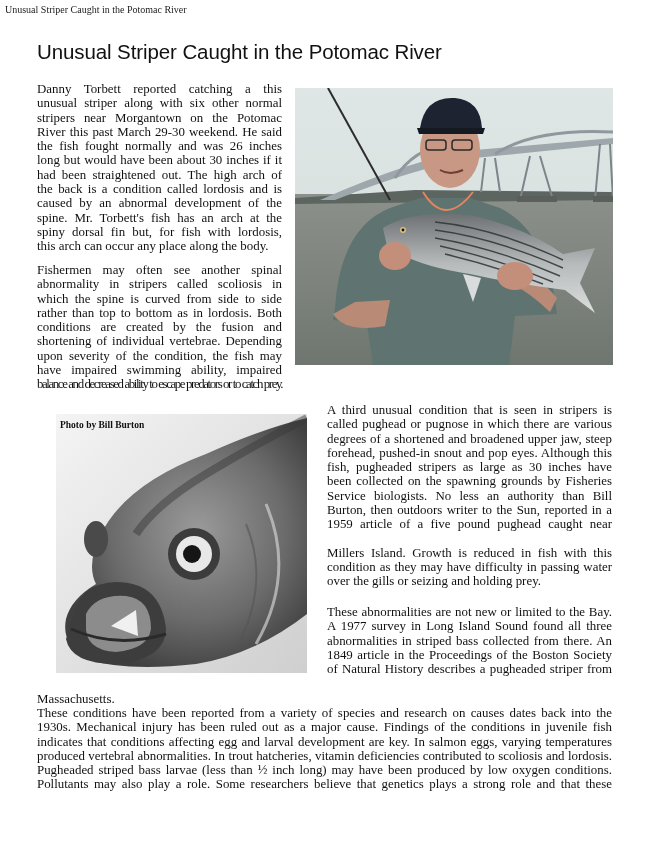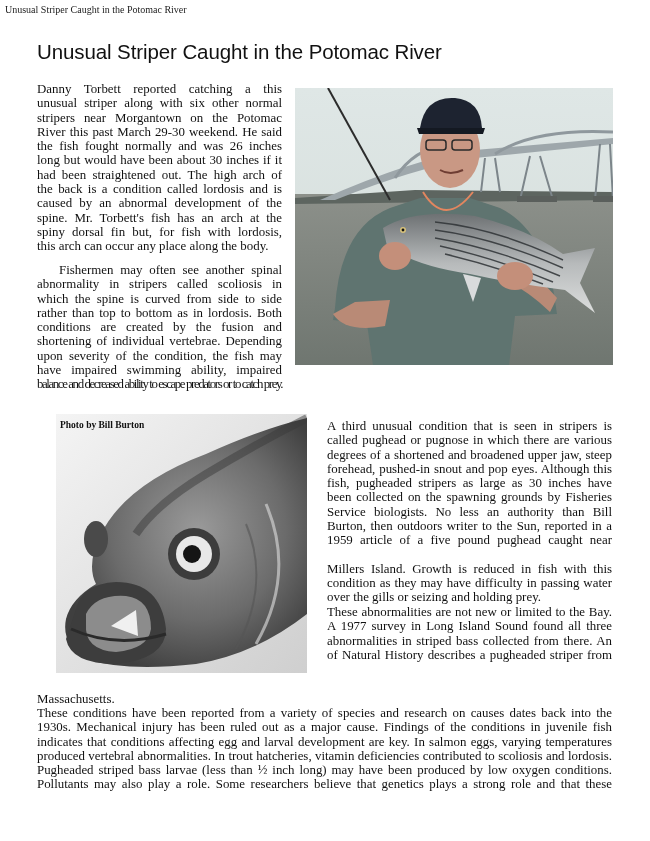--- a/index.html
+++ b/index.html
@@ -97,21 +97,21 @@
     <circle cx="108" cy="142" r="3" fill="#d8c27a"></circle>
     <circle cx="108" cy="142" r="1.4" fill="#111"></circle>
     <path d="M168 186 L178 214 L186 190 Z" fill="#d9dbdc"></path>
 
     <ellipse cx="100" cy="168" rx="16" ry="14" fill="#c48f7a"></ellipse>
     <ellipse cx="220" cy="188" rx="18" ry="14" fill="#c48f7a"></ellipse>
   </svg>
 </div>
 
 <div class="para" style="left:37px; top:263px; width:245px;">
-  <span class="line" style="white-space: nowrap; margin-left: 22px;">Fishermen may often see another spinal</span>
+  <span class="line" style="white-space: nowrap;">Fishermen may often see another spinal</span>
   <span class="line" style="white-space: nowrap;">abnormality in stripers called scoliosis in</span>
   <span class="line" style="white-space: nowrap;">which the spine is curved from side to side</span>
   <span class="line" style="white-space: nowrap;">rather than top to bottom as in lordosis. Both</span>
   <span class="line" style="white-space: nowrap;">conditions are created by the fusion and</span>
   <span class="line" style="white-space: nowrap;">shortening of individual vertebrae. Depending</span>
   <span class="line" style="white-space: nowrap;">upon severity of the condition, the fish may</span>
   <span class="line" style="white-space: nowrap;">have impaired swimming ability, impaired</span>
   <span class="line last" style="white-space: nowrap; letter-spacing: -1.411px;">balance and decreased ability to escape predators or to catch prey.</span>
 </div>
 
@@ -144,38 +144,39 @@
 
     <path d="M20 195 Q25 170 60 168 Q105 168 110 215 Q110 245 60 250 Q15 250 10 225 Z" fill="#3d3d3d"></path>
     <path d="M30 200 Q40 180 70 182 Q95 185 95 215 Q92 235 60 238 Q28 236 30 210 Z" fill="#8c8c8c"></path>
     <path d="M55 212 L80 196 L82 222 Z" fill="#f0f0f0"></path>
     <path d="M15 215 Q60 235 110 220" stroke="#2a2a2a" stroke-width="3" fill="none"></path>
   </svg>
   <span class="photo-credit">Photo by Bill Burton</span>
 </div>
 
 <div class="para" style="left:327px; top:403px; width:285px;">
-  <span class="line" style="white-space: nowrap; margin-top: 16px;">A third unusual condition that is seen in stripers is</span>
+  <span class="line" style="white-space: nowrap;">A third unusual condition that is seen in stripers is</span>
   <span class="line" style="white-space: nowrap;">called pughead or pugnose in which there are various</span>
   <span class="line" style="white-space: nowrap;">degrees of a shortened and broadened upper jaw, steep</span>
   <span class="line" style="white-space: nowrap;">forehead, pushed-in snout and pop eyes. Although this</span>
   <span class="line" style="white-space: nowrap;">fish, pugheaded stripers as large as 30 inches have</span>
   <span class="line" style="white-space: nowrap;">been collected on the spawning grounds by Fisheries</span>
   <span class="line" style="white-space: nowrap;">Service biologists. No less an authority than Bill</span>
   <span class="line" style="white-space: nowrap;">Burton, then outdoors writer to the Sun, reported in a</span>
   <span class="line" style="white-space: nowrap;">1959 article of a five pound pughead caught near</span>
   <span class="line" style="white-space: nowrap; margin-top: 14px;">Millers Island. Growth is reduced in fish with this</span>
   <span class="line" style="white-space: nowrap;">condition as they may have difficulty in passing water</span>
   <span class="line last" style="white-space: nowrap;">over the gills or seizing and holding prey.</span>
 </div>
 
 <div class="para" style="left:327px; top:605px; width:285px;">
   <span class="line" style="white-space: nowrap;">These abnormalities are not new or limited to the Bay.</span>
   <span class="line" style="white-space: nowrap;">A 1977 survey in Long Island Sound found all three</span>
   <span class="line" style="white-space: nowrap;">abnormalities in striped bass collected from there. An</span>
+  <span class="line" style="white-space: nowrap;">1849 article in the Proceedings of the Boston Society</span>
   <span class="line" style="white-space: nowrap;">of Natural History describes a pugheaded striper from</span>
 </div>
 <div class="para" style="left:37px; top:692px; width:200px;">
   <span class="line last" style="white-space: nowrap;">Massachusetts.</span>
 </div>
 
 <div class="para" style="left:37px; top:706px; width:575px;">
   <span class="line" style="white-space: nowrap;">These conditions have been reported from a variety of species and research on causes dates back into the</span>
   <span class="line" style="white-space: nowrap;">1930s. Mechanical injury has been ruled out as a major cause. Findings of the conditions in juvenile fish</span>
   <span class="line" style="white-space: nowrap;">indicates that conditions affecting egg and larval development are key. In salmon eggs, varying temperatures</span>

